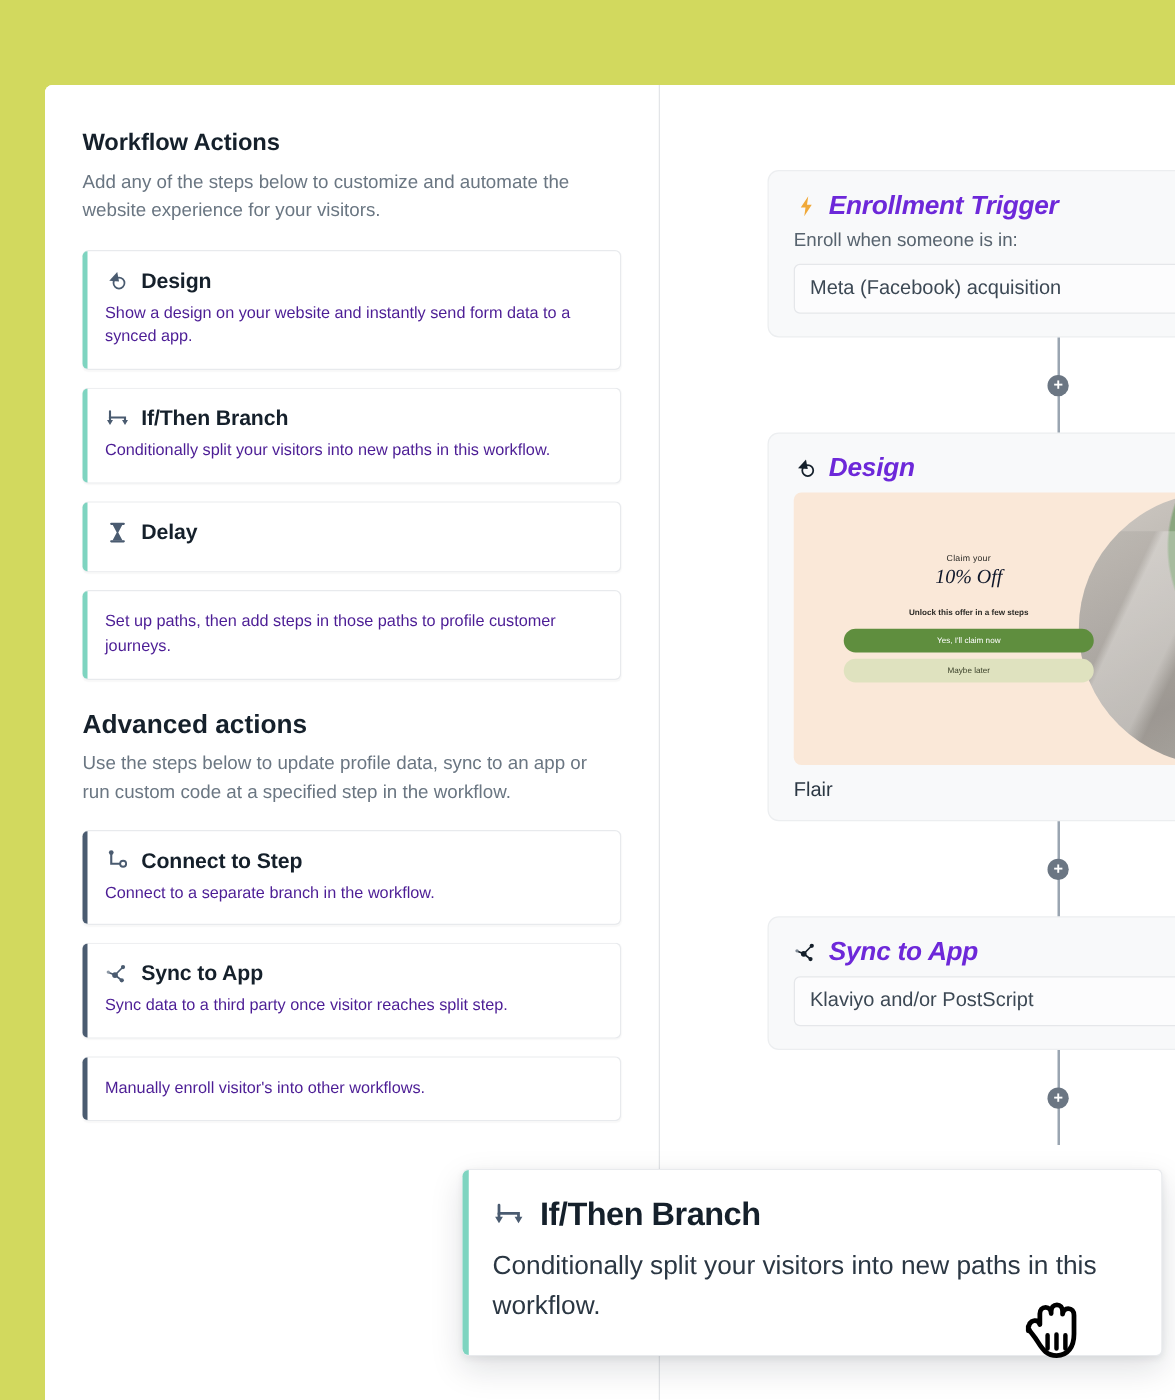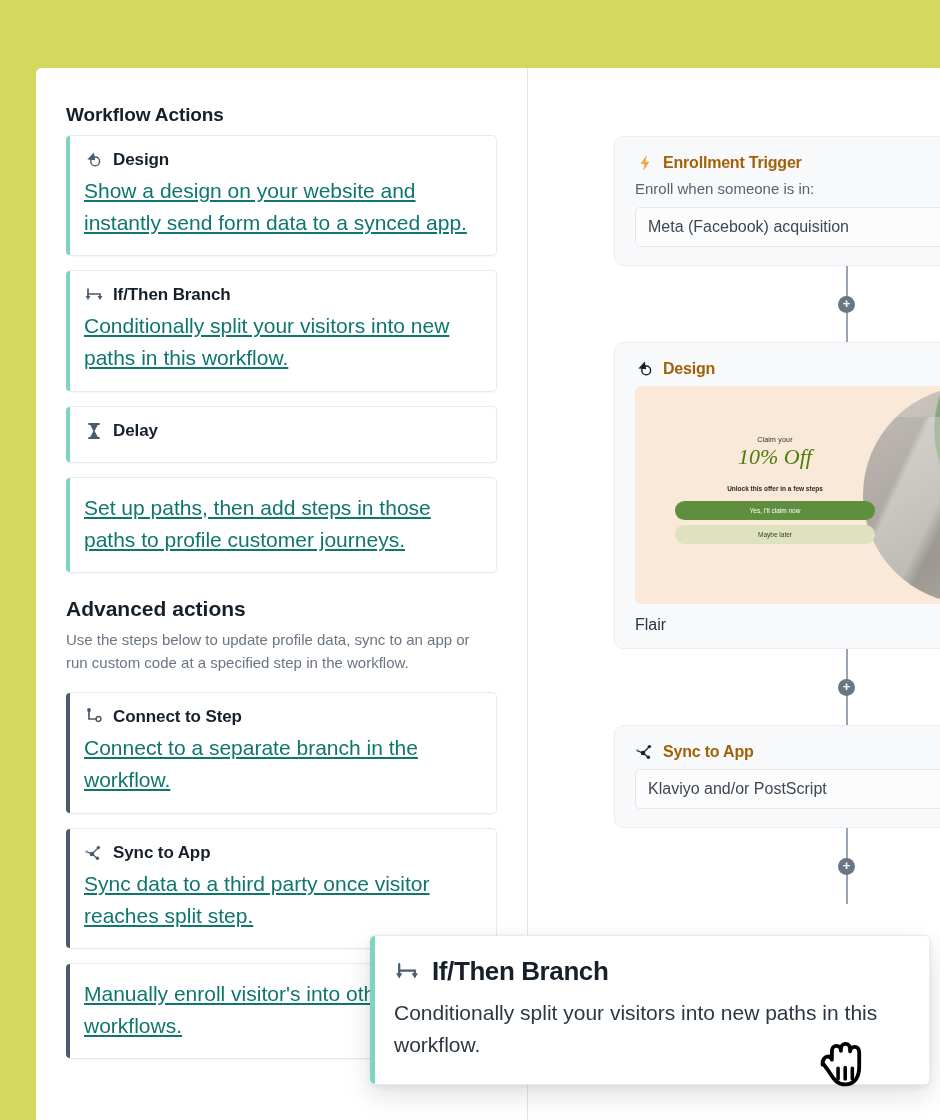--- a/index.html
+++ b/index.html
@@ -89,24 +89,23 @@
     gap: 9px;
     margin-bottom: 5px;
   }
   .card-title {
     font-size: 17px;
     font-weight: bold;
     color: #15202b;
     letter-spacing: -0.1px;
   }
   .card-desc {
-    font-size: 21px;
+    font-size: 13px;
     line-height: 1.53;
-    color: #0f766e;
-    text-decoration: underline;
+    color: #4c1d95;
   }
   .ico { width: 20px; height: 20px; flex: 0 0 20px; display: block; }
   .ico svg { display: block; width: 20px; height: 20px; }
   
   .canvas {
     flex: 1 1 auto;
     position: relative;
     padding: 68px 0 0 0;
     background: #fff;
   }
@@ -123,24 +122,25 @@
     padding: 16px 20px 18px 20px;
     width: 470px;
   }
   .flow-head {
     display: flex;
     align-items: center;
     gap: 8px;
     margin-bottom: 7px;
   }
   .flow-title {
-    font-size: 16px;
+    font-size: 21px;
     font-weight: bold;
-    color: #a16207;
+    color: #6d28d9;
     letter-spacing: -0.2px;
+    font-style: italic;
   }
   .flow-sub {
     font-size: 15px;
     color: #57636e;
     margin-bottom: 10px;
   }
   .flow-field {
     background: #fcfcfd;
     border: 1px solid #e5e7ea;
     border-radius: 5px;
@@ -184,22 +184,22 @@
   .promo {
     position: absolute;
     left: 40px; top: 50px;
     width: 200px;
     text-align: center;
   }
   .promo-eyebrow { font-size: 7px; color: #2b2a26; letter-spacing: .2px; margin-bottom: 2px; }
   .promo-offer {
     font-family: "Liberation Serif", serif;
     font-style: italic;
-    font-size: 22px;
-    color: #4d7c0f;
+    font-size: 16px;
+    color: #0f172a;
     line-height: 1.1;
     margin-bottom: 16px;
   }
   .promo-note { font-size: 6.5px; color: #2b2a26; font-weight: bold; margin-bottom: 9px; }
   .promo-btn {
     border-radius: 20px;
     font-size: 6.5px;
     padding: 6px 0;
     margin-bottom: 5px;
   }
@@ -262,20 +262,21 @@
 </style>
 </head>
 <body>
 
 <div class="stage">
   <div class="app-window">
 
     <div class="left-panel">
 
       <div class="panel-title">Workflow Actions</div>
+      <div class="panel-desc">Add any of the steps below to customize and automate the website experience for your visitors.</div>
 
       <div class="action-card">
         <div class="card-head">
           <span class="ico">
             <svg viewBox="0 0 20 20">
                 <path d="M3.4 9.6 L9.8 2.6 L11.2 10.2 Z" fill="#4a5b70"></path>
                 <circle cx="11.2" cy="11.4" r="4.4" fill="none" stroke="#4a5b70" stroke-width="1.4"></circle>
               </svg>
           </span>
           <span class="card-title">Design</span>

